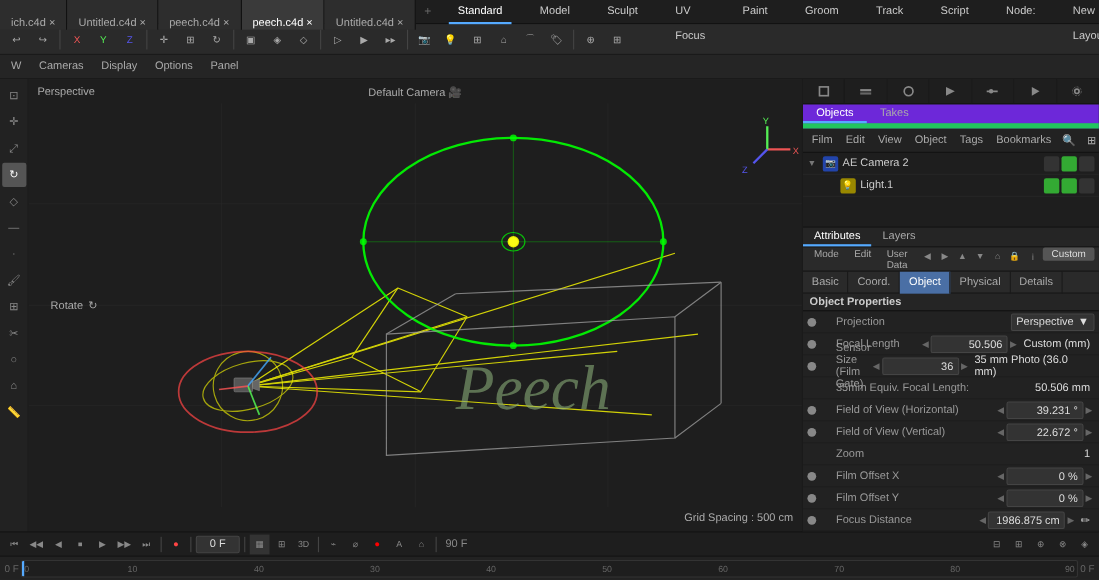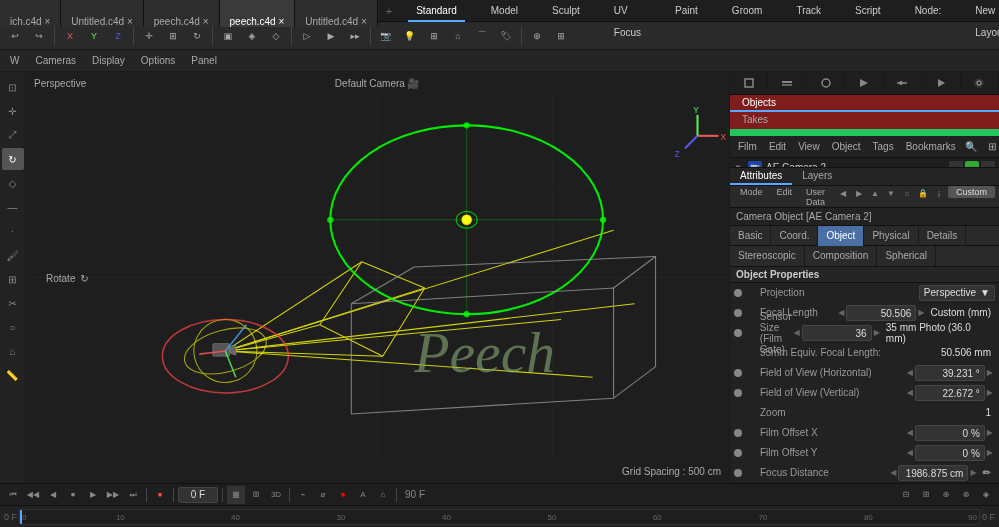--- a/index.html
+++ b/index.html
@@ -42,21 +42,21 @@
     #scene-svg { width: 100%; height: 100%; }
 
     
     #right-panel { width: 270px; background: #222; border-left: 1px solid #1a1a1a; display: flex; flex-direction: column; }
     
     
     #right-icons { display: flex; background: #1e1e1e; border-bottom: 1px solid #111; }
     .ri-tab { flex: 1; height: 22px; display: flex; align-items: center; justify-content: center; font-size: 10px; cursor: pointer; color: #aaa; border-right: 1px solid #1a1a1a; }
 
     
-    #obj-takes { display: flex; background: #7f1d1d; border-bottom: 7px solid #22c55e; flex-direction: column; }
+    #obj-takes { display: flex; background: #6d28d9; border-bottom: 5px solid #22c55e; }
     .ot-tab { padding: 2px 12px; font-size: 10px; cursor: pointer; color: #aaa; border-bottom: 2px solid transparent; }
     .ot-tab.active { color: #fff; border-bottom: 2px solid #5af; }
 
     
     #obj-toolbar { display: flex; align-items: center; background: #222; height: 22px; border-bottom: 1px solid #111; padding: 0 4px; gap: 2px; }
     .obj-tb-item { font-size: 10px; color: #aaa; padding: 0 4px; cursor: pointer; }
     .obj-tb-sep { width: 1px; background: #444; height: 14px; }
 
     
     #obj-list { flex: 1; overflow-y: auto; background: #1e1e1e; }
@@ -407,37 +407,29 @@
           <div class="nav-btn">▶</div>
           <div class="nav-btn">▲</div>
           <div class="nav-btn">▼</div>
           <div class="nav-btn">⌂</div>
           <div class="nav-btn">🔒</div>
           <div class="nav-btn">ℹ</div>
         </div>
         <div class="custom-btn">Custom</div>
       </div>
 
-      <div id="cam-info">
-        <span>Camera Object [AE Camera 2]</span>
-      </div>
 
       <div id="prop-tabs">
         <div class="prop-tab">Basic</div>
         <div class="prop-tab">Coord.</div>
         <div class="prop-tab active">Object</div>
         <div class="prop-tab">Physical</div>
         <div class="prop-tab">Details</div>
       </div>
 
-      <div style="display:flex; background:#2a2a2a; border-bottom:1px solid #111;">
-        <div class="prop-tab">Stereoscopic</div>
-        <div class="prop-tab">Composition</div>
-        <div class="prop-tab">Spherical</div>
-      </div>
 
       <div id="obj-props">
         <div id="obj-props-title">Object Properties</div>
 
         <div id="props-scroll">
 
           <div class="prop-row">
             <span style="width:8px;height:8px;border-radius:50%;background:#888;margin-right:4px;"></span>
             <span class="prop-label">Projection</span>
             <div class="prop-dropdown">

